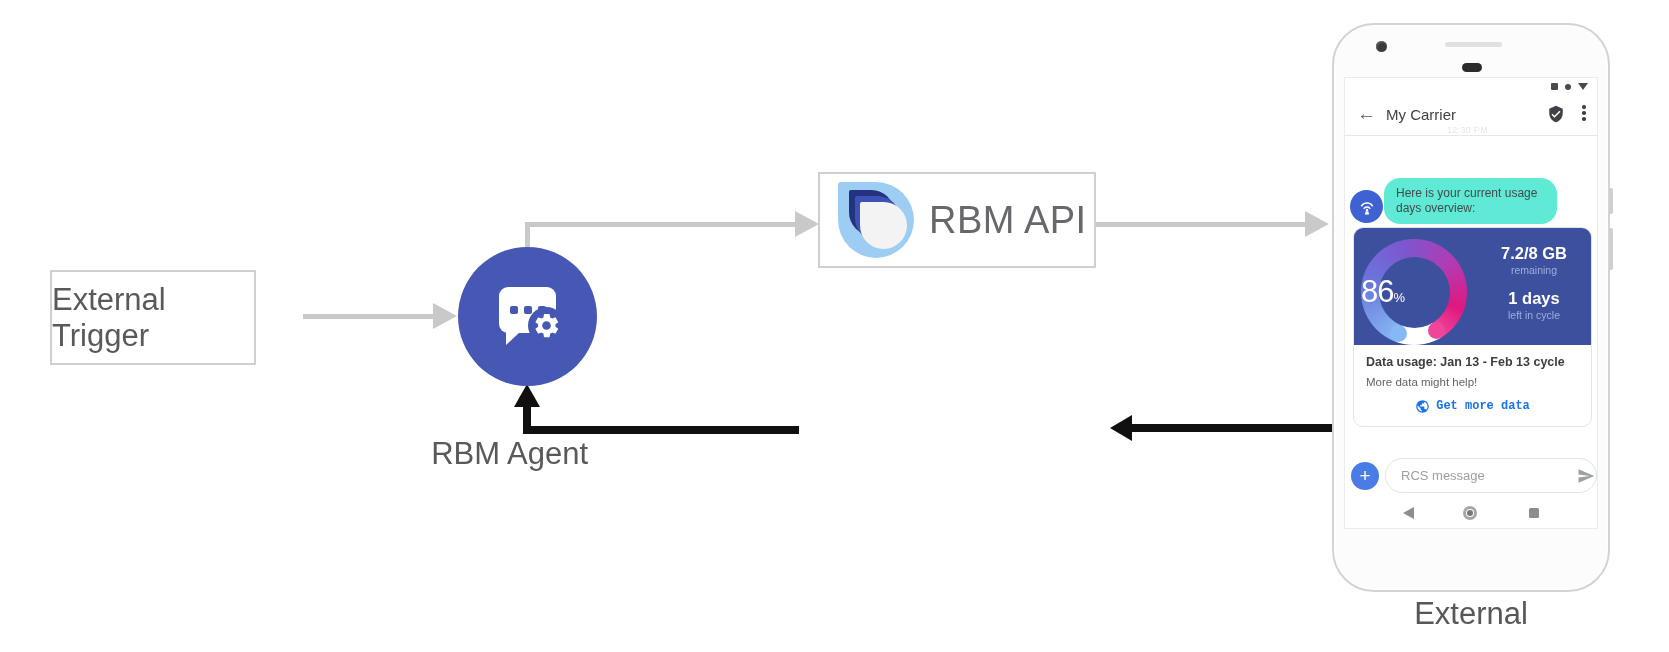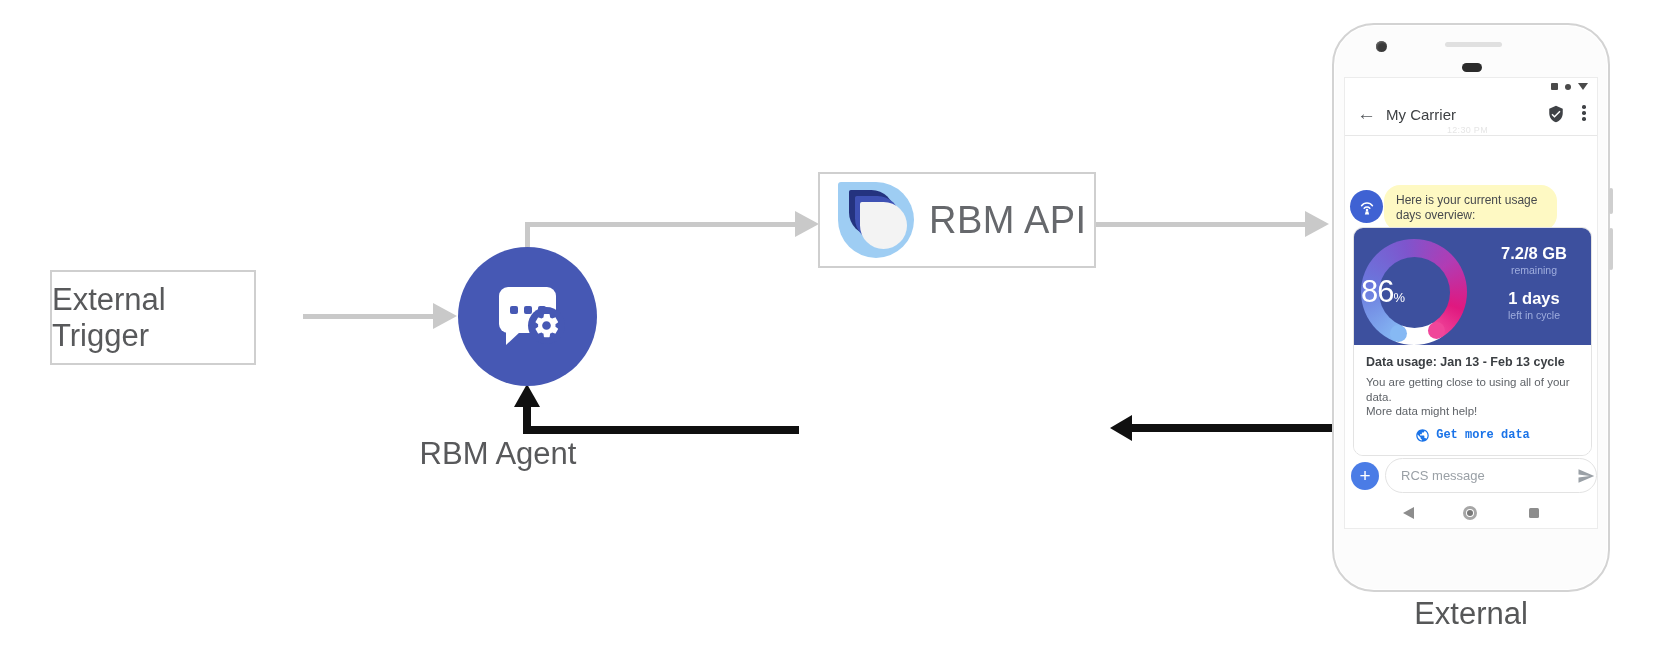--- a/index.html
+++ b/index.html
@@ -11,21 +11,21 @@
   .node-box { position:absolute; background:#fff; border:2px solid #cfcfcf; display:flex; align-items:center; }
 
   #ext-trigger { left:50px; top:270px; width:206px; height:95px; justify-content:center; font-size:31px; color:#58595b; }
 
   #agent-circle { position:absolute; left:458px; top:247px; width:139px; height:139px; border-radius:50%; background:#4658b4; }
   .agent-bubble { position:absolute; left:41px; top:40px; width:57px; height:46px; background:#fff; border-radius:9px; }
   .agent-bubble-tail { position:absolute; left:7px; bottom:-12px; width:0; height:0; border-top:14px solid #fff; border-right:15px solid transparent; }
   .agent-dots { position:absolute; left:0; top:19px; width:100%; display:flex; justify-content:center; gap:6px; }
   .agent-dots span { width:8px; height:8px; border-radius:2px; background:#4658b4; display:block; }
   .gear-halo { position:absolute; right:-9px; bottom:-11px; width:37px; height:37px; border-radius:50%; background:#4658b4; display:flex; align-items:center; justify-content:center; }
-  #agent-label { position:absolute; left:408px; top:436px; width:180px; text-align:center; font-size:31px; color:#58595b; }
+  #agent-label { position:absolute; left:408px; top:436px; width:180px; text-align:right; font-size:31px; color:#58595b; }
 
   #rbm-api-box { left:818px; top:172px; width:278px; height:96px; padding-left:18px; }
   #webhook-box { left:799px; top:379px; width:313px; height:94px; padding-left:16px; }
   .big-node-label { font-size:38px; color:#66686c; margin-left:15px; letter-spacing:0.5px; }
 
   
   .rbm-logo { position:relative; width:76px; height:76px; flex:0 0 auto; }
   .drop { position:absolute; border-radius:4% 50% 50% 50%; }
   .drop-bg { left:0; top:0; width:76px; height:76px; background:#9ecdf3; }
   .drop-dark { left:11px; top:8px; width:45px; height:45px; background:#24337f; }
@@ -55,21 +55,21 @@
 
   .back-arrow { position:absolute; left:12px; top:25px; font-size:19px; color:#54575b; }
   .appbar-title { position:absolute; left:41px; top:28px; font-size:15px; color:#3e4144; }
   .shield-wrap { position:absolute; left:202px; top:27px; }
   .menu-dots { position:absolute; left:237px; top:27px; display:flex; flex-direction:column; gap:2.6px; }
   .menu-dots span { width:3.5px; height:3.5px; border-radius:50%; background:#3f4246; }
   .faint-time { position:absolute; left:102px; top:47px; font-size:9px; color:#e6e6e6; letter-spacing:0.3px; }
   .appbar-divider { position:absolute; left:0; top:57px; width:100%; height:1px; background:#e7e7e7; }
 
   .bot-avatar { position:absolute; left:5px; top:112px; width:33px; height:33px; border-radius:50%; background:#3f62d3; display:flex; align-items:center; justify-content:center; }
-  .chat-bubble { position:absolute; left:39px; top:107px; width:173px; border-radius:16px; background:#fef9c3; padding:8px 12px; }
+  .chat-bubble { position:absolute; left:39px; top:100px; width:173px; border-radius:16px; background:#5eead4; padding:8px 12px; }
   .chat-bubble div { font-size:12px; line-height:15px; color:#46494d; }
 
   .usage-card { position:absolute; left:8px; top:149px; width:239px; border-radius:10px; border:1px solid #e3e3e3; background:#fff; overflow:hidden; }
   .card-top { position:relative; height:117px; background:#3d509e; }
   .donut { position:absolute; left:7px; top:11px; width:106px; height:106px; border-radius:50%;
            background:conic-gradient(from 200deg, #86b9f4 0deg, #6a77dc 80deg, #7e55cd 150deg, #b13cb4 210deg, #e0187f 270deg, #f0469a 309deg, #ffffff 309deg 360deg); }
   .donut-hole { position:absolute; left:17.5px; top:17.5px; width:71px; height:71px; border-radius:50%; background:#3d509e; }
   .donut-cap { position:absolute; width:17px; height:17px; border-radius:50%; }
   .cap-start { left:29px; top:86px; background:#86b9f4; }
   .cap-end { left:67px; top:83px; background:#f0469a; }
@@ -214,21 +214,20 @@
           <div class="card-right">
             <div class="cr-big">7.2/8 GB</div>
             <div class="cr-small">remaining</div>
             <div class="cr-big cr-gap">1 days</div>
             <div class="cr-small">left in cycle</div>
           </div>
         </div>
         <div class="card-bottom">
           <div class="card-heading">Data usage: Jan 13 - Feb 13 cycle</div>
           <div class="card-body">
-            <div>You are getting close to using all of your data.</div>
             <div>More data might help!</div>
           </div>
           <div class="card-action">
             <svg viewBox="0 0 24 24" width="15" height="15">
                 <path fill="#1a73e8" d="M12 2C6.48 2 2 6.48 2 12s4.48 10 10 10 10-4.48 10-10S17.52 2 12 2zm-1 17.93c-3.95-.49-7-3.85-7-7.93 0-.62.08-1.21.21-1.79L9 15v1c0 1.1.9 2 2 2v1.93zm6.9-2.54c-.26-.81-1-1.39-1.9-1.39h-1v-3c0-.55-.45-1-1-1H8v-2h2c.55 0 1-.45 1-1V7h2c1.1 0 2-.9 2-2v-.41c2.93 1.19 5 4.06 5 7.41 0 2.08-.8 3.97-2.1 5.39z"></path>
               </svg>
             <span>Get more data</span>
           </div>
         </div>
       </div>

